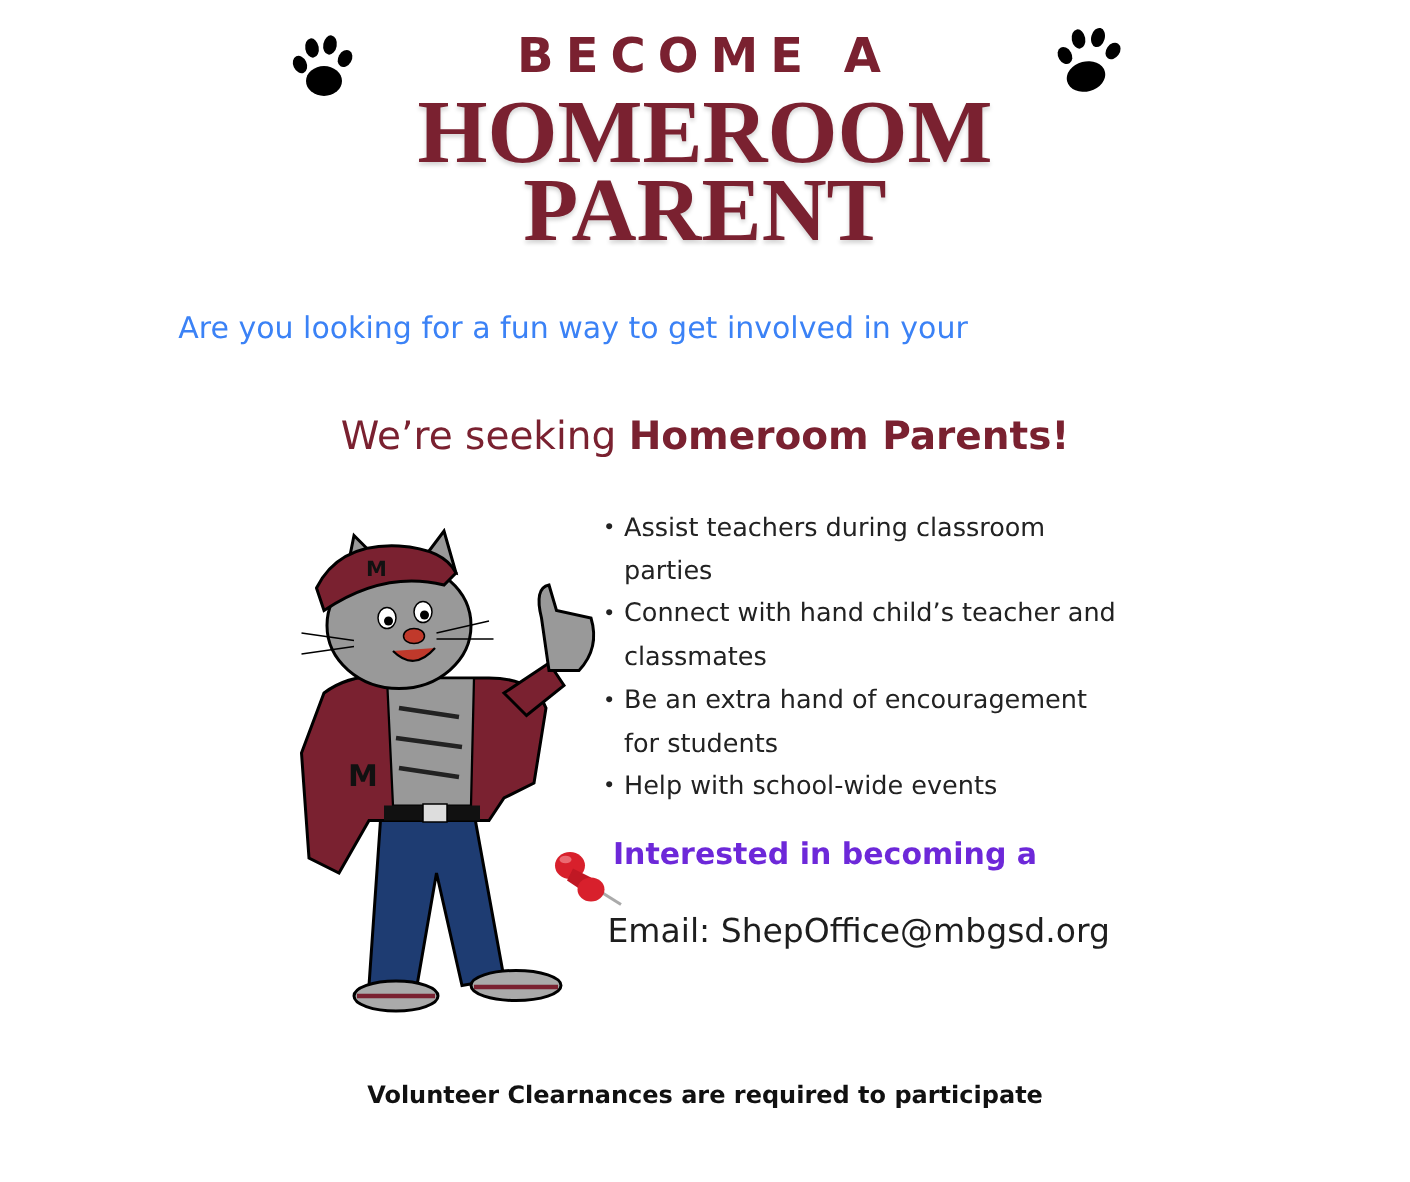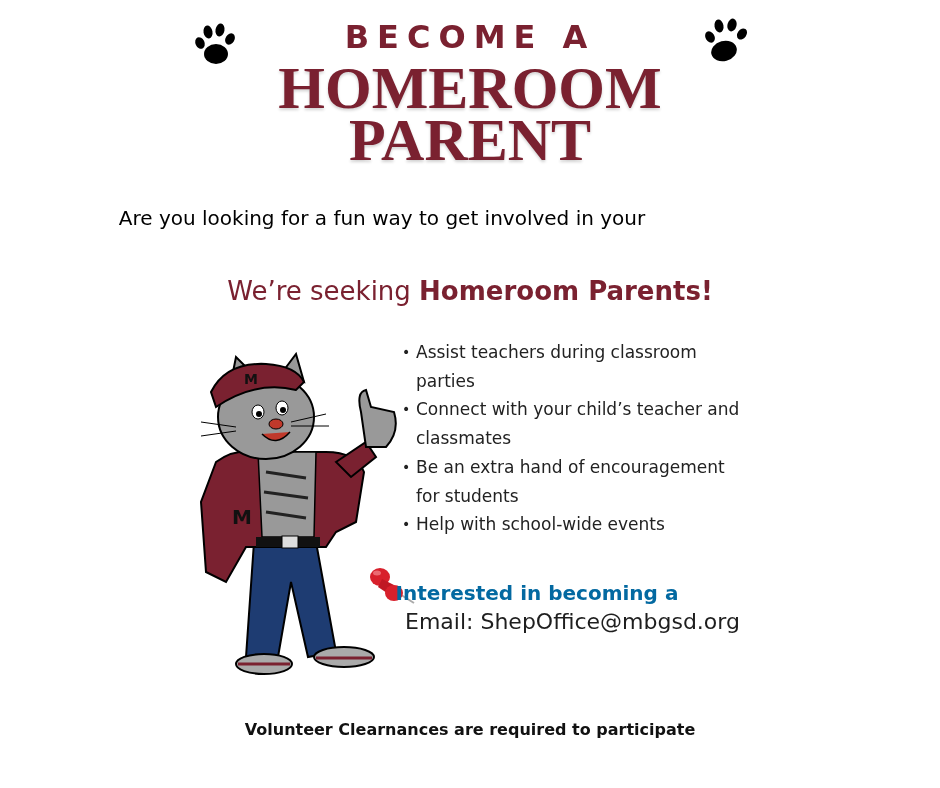--- a/index.html
+++ b/index.html
@@ -1,26 +1,26 @@
 <!DOCTYPE html>
 <html><head>
 <meta charset="utf-8">
 <style>
   html, body { margin:0; padding:0; background:#ffffff; }
   body { width:940px; height:788px; position:relative; overflow:hidden; font-family:"DejaVu Sans", sans-serif; }
   .abs { position:absolute; }
   .become { top:18px; left:0; width:940px; text-align:center; font-family:"DejaVu Sans", sans-serif; font-weight:bold; font-size:32px; letter-spacing:8px; color:#7a2130; }
   .big { left:0; width:940px; text-align:center; font-family:"Liberation Serif", serif; font-weight:bold; font-size:60px; color:#7a2130; line-height:56px; text-shadow:0 2px 3px rgba(0,0,0,0.18); }
-  .intro { top:202px; left:0; width:764px; text-align:center; color:#000000; font-family:"DejaVu Sans", sans-serif; font-size:20px; line-height:33px; }
+  .intro { top:202px; left:0; width:764px; text-align:center; color:#3b82f6; font-family:"DejaVu Sans", sans-serif; font-size:20px; line-height:33px; }
   .seeking { top:276px; left:0; width:940px; text-align:center; color:#7a2130; font-family:"DejaVu Sans", sans-serif; font-size:26px; }
   .seeking b { font-weight:bold; }
   ul.bullets { top:338px; left:400px; width:350px; margin:0; padding:0; list-style:none; font-family:"DejaVu Sans", sans-serif; font-size:17px; color:#222; line-height:28.7px; }
   ul.bullets li { position:relative; padding-left:16px; }
   ul.bullets li::before { content:"•"; position:absolute; left:2px; top:0; font-size:14px; }
-  .interest { top:553px; left:382px; width:310px; text-align:center; color:#0369a1; font-family:"DejaVu Sans", sans-serif; font-weight:bold; font-size:20px; line-height:33px;margin-top:24px; }
+  .interest { top:553px; left:395px; width:310px; text-align:center; color:#6d28d9; font-family:"DejaVu Sans", sans-serif; font-weight:bold; font-size:20px; line-height:33px; }
   .email { top:609px; left:405px; font-family:"DejaVu Sans", sans-serif; font-size:22px; color:#1e1e1e; }
   .footer { top:720px; left:0; width:940px; text-align:center; font-family:"DejaVu Sans", sans-serif; font-weight:bold; font-size:16px; color:#111; }
 </style>
 </head>
 <body>
 
 <svg class="abs" style="left:192px;top:22px" width="46" height="46" viewBox="0 0 46 46">
   <g fill="#000">
     <ellipse cx="24" cy="32" rx="12" ry="10"></ellipse>
     <ellipse cx="8" cy="21" rx="4.5" ry="6" transform="rotate(-25 8 21)"></ellipse>
@@ -84,21 +84,21 @@
   <ellipse cx="86" cy="56" rx="6" ry="7" fill="#fff" stroke="#000"></ellipse>
   <circle cx="63" cy="62" r="3" fill="#000"></circle>
   <circle cx="87" cy="58" r="3" fill="#000"></circle>
   <ellipse cx="80" cy="72" rx="7" ry="5" fill="#c0392b" stroke="#000"></ellipse>
   <path d="M66 82 Q80 96 94 80" fill="#c0392b" stroke="#000" stroke-width="1.5"></path>
   <path d="M95 70 l35 -8 M95 74 l38 0 M40 75 l-35 -5 M40 79 l-35 5" stroke="#000" stroke-width="1"></path>
 </svg>
 
 <ul class="abs bullets">
   <li>Assist teachers during classroom parties</li>
-  <li>Connect with your child’s teacher and classmates</li>
+  <li>Connect with hand child’s teacher and classmates</li>
   <li>Be an extra hand of encouragement for students</li>
   <li>Help with school-wide events</li>
 </ul>
 
 <svg class="abs" style="left:368px;top:565px" width="50" height="42" viewBox="0 0 50 42">
   <line x1="30" y1="28" x2="46" y2="38" stroke="#aaa" stroke-width="2"></line>
   <ellipse cx="12" cy="12" rx="10" ry="9" fill="#d8202c"></ellipse>
   <path d="M14 14 L26 20 L22 30 L10 22 Z" fill="#c01824"></path>
   <ellipse cx="26" cy="28" rx="9" ry="8" fill="#d8202c"></ellipse>
   <ellipse cx="9" cy="8" rx="4" ry="2.5" fill="#f48a90" opacity="0.7"></ellipse>

